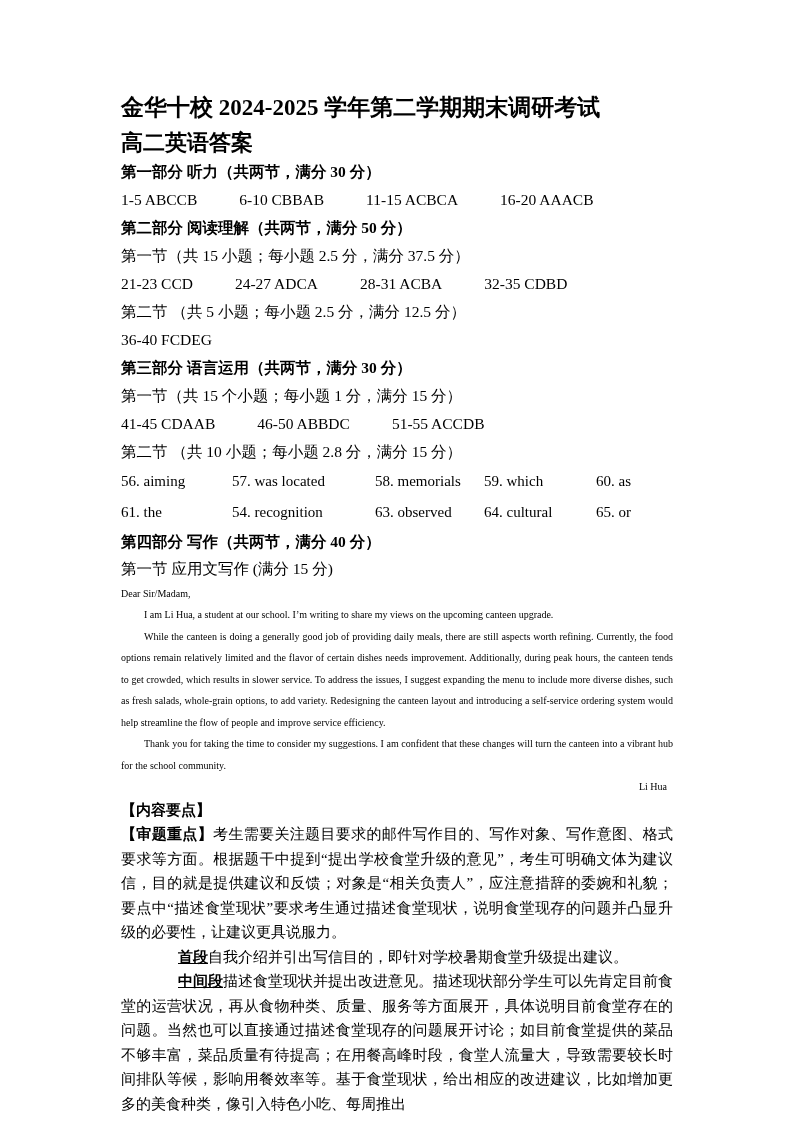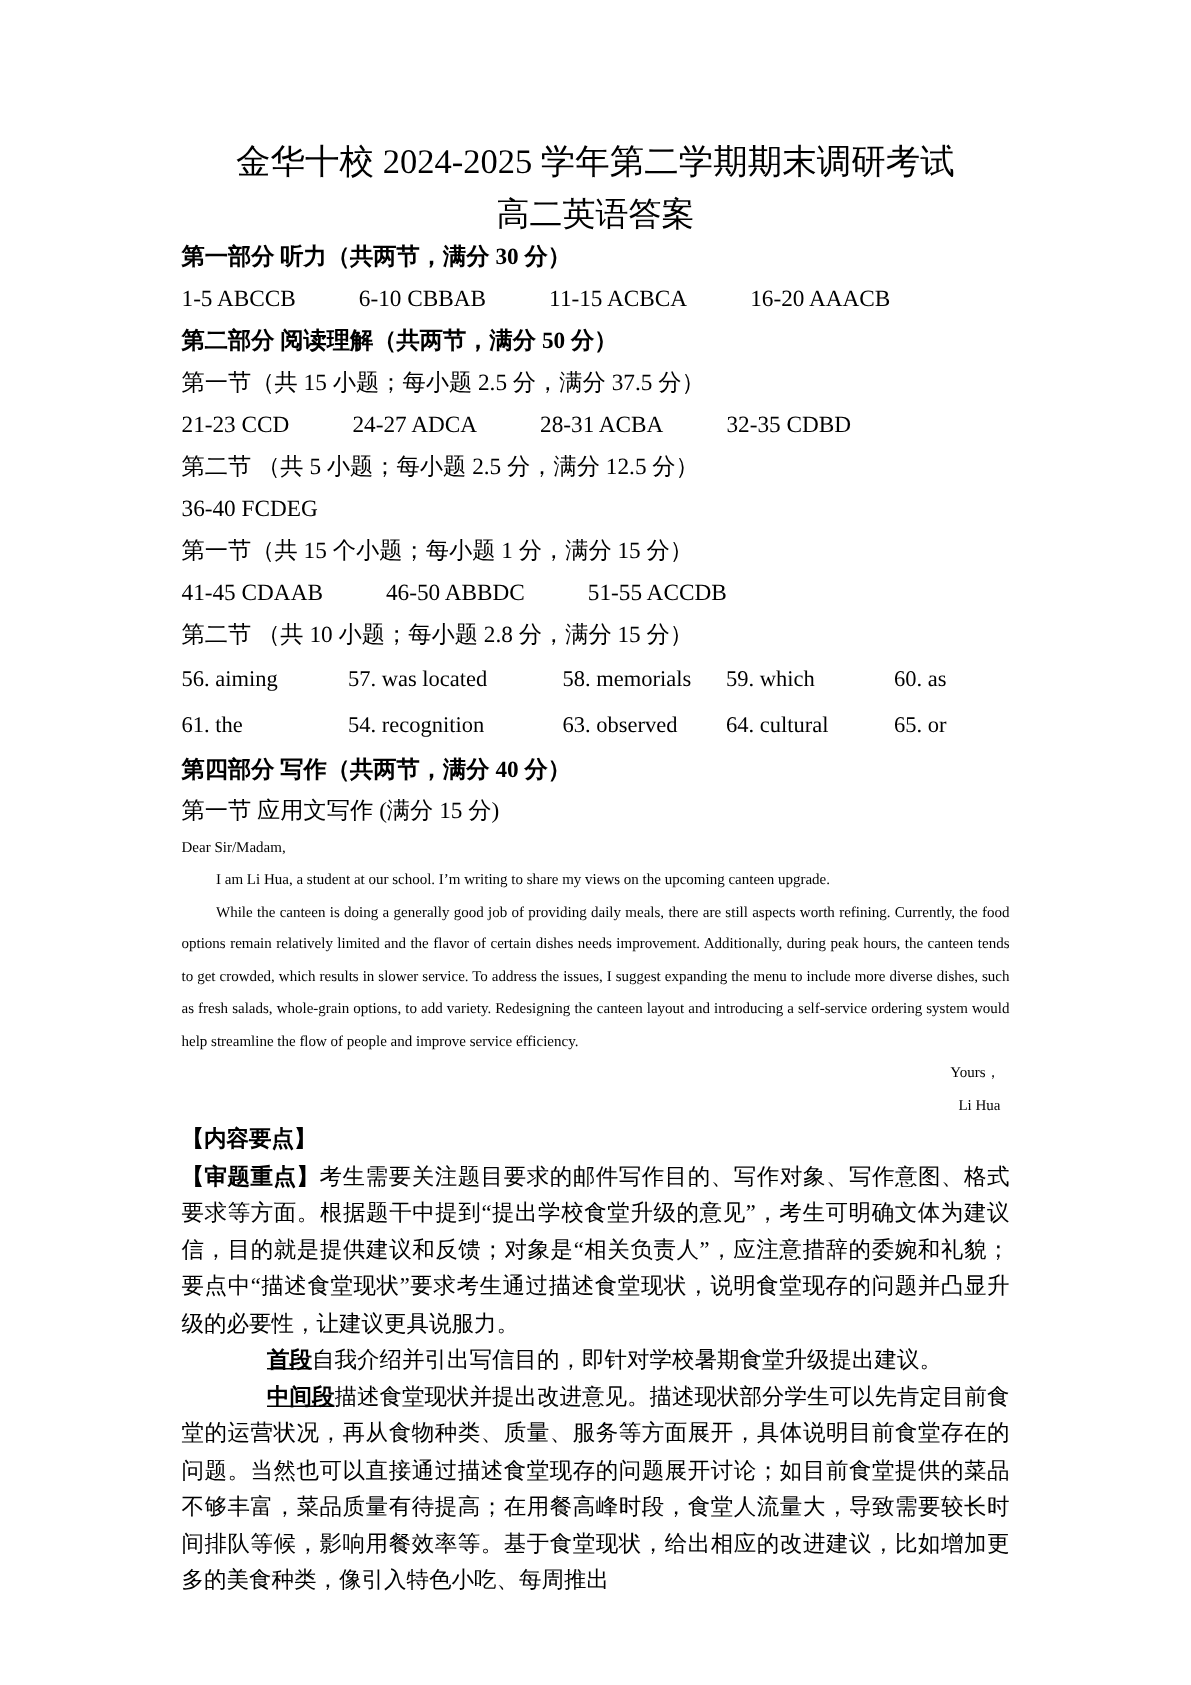--- a/index.html
+++ b/index.html
@@ -8,22 +8,21 @@
     width: 794px;
     min-height: 1123px;
     margin: 0 auto;
     background: #ffffff;
     padding: 92px 121px 30px 121px;
     font-family: "Liberation Serif", "DejaVu Serif", serif;
     color: #000000;
     font-size: 15px;
   }
   .title {
-    text-align: center;
-    font-weight: normal;
+    font-weight: bold;
     font-size: 23px;
     line-height: 1.35;
   }
   .subtitle {
     font-size: 22px;
     margin-top: 5px;
   }
   .line { line-height: 28px; font-size: 15.5px; }
   .hline {
     font-weight: bold;
@@ -81,20 +80,21 @@
     <span>21-23 CCD</span>
     <span>24-27 ADCA</span>
     <span>28-31 ACBA</span>
     <span>32-35 CDBD</span>
   </div>
   <div class="line">第二节 （共 5 小题；每小题 2.5 分，满分 12.5 分）</div>
   <div class="line answers">
     <span>36-40 FCDEG</span>
   </div>
 
+  <div class="hline">第三部分 语言运用（共两节，满分 30 分）</div>
   <div class="line">第一节（共 15 个小题；每小题 1 分，满分 15 分）</div>
   <div class="line answers">
     <span>41-45 CDAAB</span>
     <span>46-50 ABBDC</span>
     <span>51-55 ACCDB</span>
   </div>
   <div class="line">第二节 （共 10 小题；每小题 2.8 分，满分 15 分）</div>
   <div class="grid-row">
     <span>56. aiming</span>
     <span>57. was located</span>
@@ -110,21 +110,21 @@
     <span>65. or</span>
   </div>
 
   <div class="hline">第四部分 写作（共两节，满分 40 分）</div>
   <div class="line" style="line-height:25px">第一节 应用文写作 (满分 15 分)</div>
 
   <div class="letter">
     <p class="salutation">Dear Sir/Madam,</p>
     <p class="indent">I am Li Hua, a student at our school. I’m writing to share my views on the upcoming canteen upgrade.</p>
     <p class="indent">While the canteen is doing a generally good job of providing daily meals, there are still aspects worth refining. Currently, the food options remain relatively limited and the flavor of certain dishes needs improvement. Additionally, during peak hours, the canteen tends to get crowded, which results in slower service. To address the issues, I suggest expanding the menu to include more diverse dishes, such as fresh salads, whole-grain options, to add variety. Redesigning the canteen layout and introducing a self-service ordering system would help streamline the flow of people and improve service efficiency.</p>
-    <p class="closing">Yours，</p>
+    <p class="indent">Thank you for taking the time to consider my suggestions. I am confident that these changes will turn the canteen into a vibrant hub for the school community.</p>
     <p class="signature">Li Hua</p>
   </div>
 
   <p class="analysis"><b>【内容要点】</b></p>
 
   <p class="analysis"><b>【审题重点】</b><span>考生需要关注题目要求的邮件写作目的、写作对象、写作意图、格式要求等方面。根据题干中提到“提出学校食堂升级的意见”，考生可明确文体为建议信，目的就是提供建议和反馈；对象是“相关负责人”，应注意措辞的委婉和礼貌；要点中“描述食堂现状”要求考生通过描述食堂现状，说明食堂现存的问题并凸显升级的必要性，让建议更具说服力。</span></p>
 
   <p class="analysis indent2"><b class="ul">首段</b><span>自我介绍并引出写信目的，即针对学校暑期食堂升级提出建议。</span></p>
 
   <p class="analysis indent2"><b class="ul">中间段</b><span>描述食堂现状并提出改进意见。描述现状部分学生可以先肯定目前食堂的运营状况，再从食物种类、质量、服务等方面展开，具体说明目前食堂存在的问题。当然也可以直接通过描述食堂现存的问题展开讨论；如目前食堂提供的菜品不够丰富，菜品质量有待提高；在用餐高峰时段，食堂人流量大，导致需要较长时间排队等候，影响用餐效率等。基于食堂现状，给出相应的改进建议，比如增加更多的美食种类，像引入特色小吃、每周推出</span></p>

